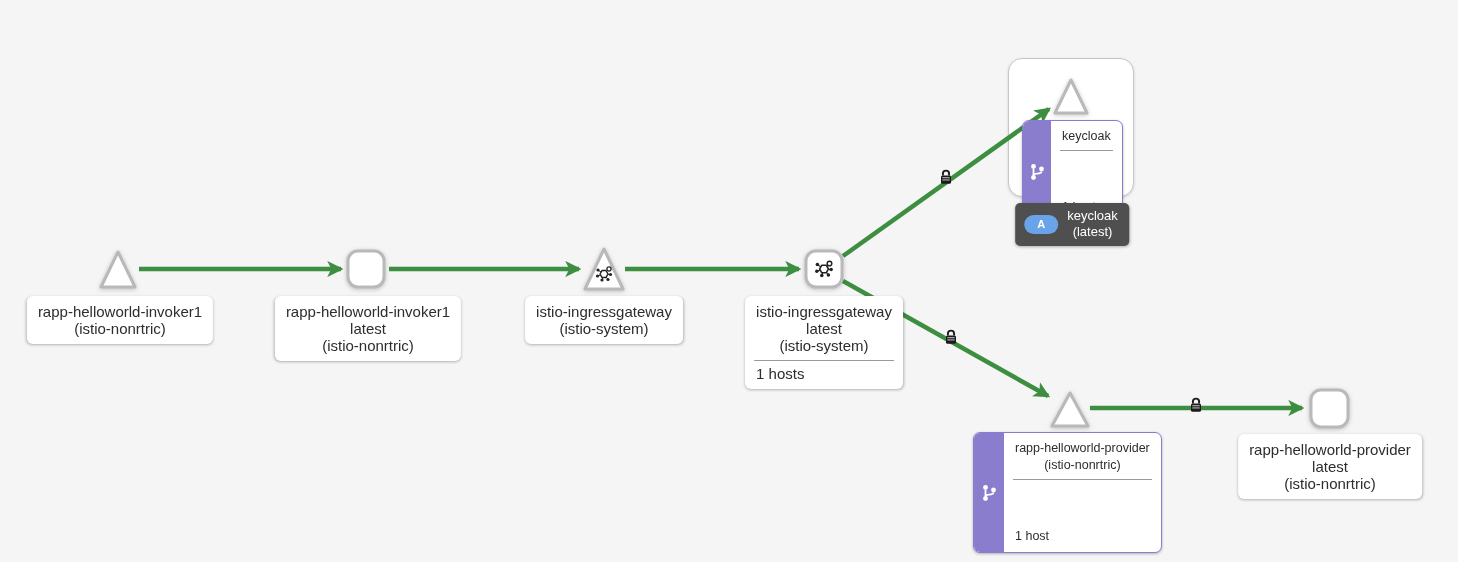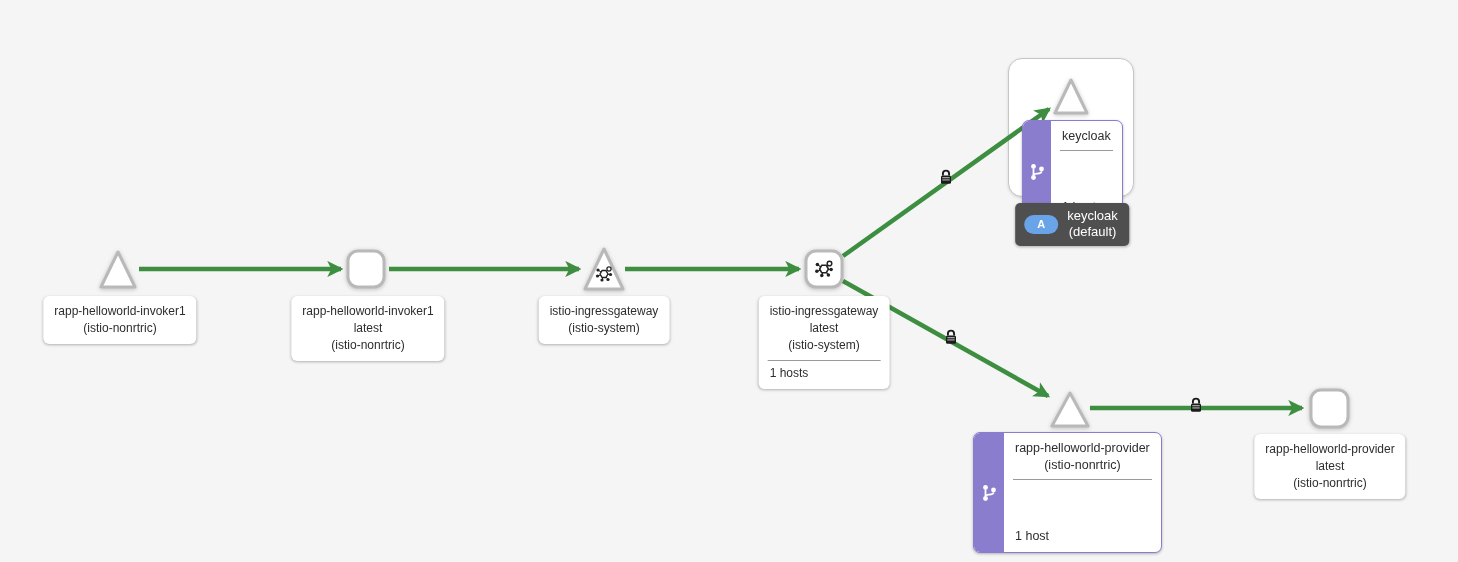--- a/index.html
+++ b/index.html
@@ -35,21 +35,21 @@
   .lock-slit{fill:#d8d8d8;}
 
   .group-box{
     position:absolute;left:1008px;top:58px;width:126px;height:139px;
     background:#fff;border:1.5px solid #c6c6c6;border-radius:14px;
     box-shadow:0 1px 3px rgba(0,0,0,.15);z-index:1;
   }
   .nlabel{
     position:absolute;z-index:3;background:var(--label-bg);
     border-radius:6px;box-shadow:0 1px 3px rgba(0,0,0,.28);
-    padding:7px 11px;font-size:12px;line-height:17px;text-align:center;
+    padding:7px 11px;font-size:15px;line-height:17px;text-align:center;
     white-space:nowrap;color:var(--label-text);
   }
   .cx{transform:translateX(-50%);}
   .nlabel .divider{border:none;border-top:1px solid #9a9a9a;margin:6px -2px 4px;}
   .nlabel .hosts{text-align:left;}
 
   .vslabel{
     position:absolute;z-index:3;display:flex;align-items:stretch;
     background:var(--label-bg);border:1.5px solid var(--purple);border-radius:7px;
     box-shadow:0 1px 3px rgba(0,0,0,.28);overflow:hidden;
@@ -173,21 +173,21 @@
       <div>keycloak</div>
       <hr class="divider">
       <div class="hosts">1 host</div>
     </div>
   </div>
 
   <div class="group-label">
     <div class="app-badge">A</div>
     <div class="glines">
       <div>keycloak</div>
-      <div>(default)</div>
+      <div>(latest)</div>
     </div>
   </div>
 
   <div class="vslabel" style="left:973px;top:432px">
     <div class="strip" style="flex-basis:30px;width:30px">
       <svg width="16" height="18" viewBox="-8 -9 16 18">
         <path d="M-3.5,-3 L-3.5,3" stroke="#fff" stroke-width="1.8" fill="none"></path>
         <path d="M4.5,-0.5 C4.5,3 -3.5,0.5 -3.5,3.5" stroke="#fff" stroke-width="1.8" fill="none"></path>
         <circle cx="-3.5" cy="-5.5" r="2.4" fill="#fff"></circle>
         <circle cx="4.5" cy="-3" r="2.4" fill="#fff"></circle>

